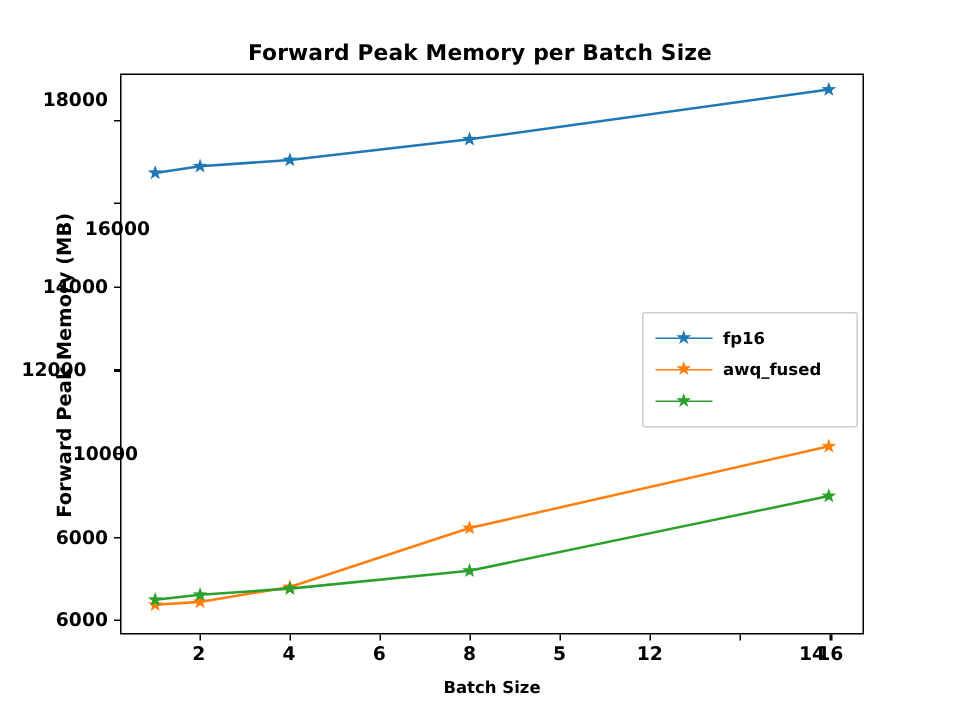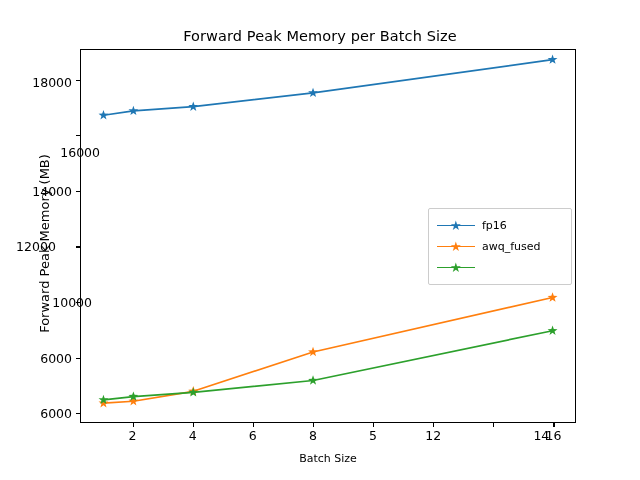--- a/index.html
+++ b/index.html
@@ -11,20 +11,21 @@
     width: 640px;
     height: 480px;
     font-family: "DejaVu Sans", sans-serif;
     overflow: hidden;
   }
   #figure {
     position: relative;
     width: 640px;
     height: 480px;
     background: #ffffff;
+    font-weight: bold;
   }
   #chart-title {
     position: absolute;
     left: 0;
     top: 28px;
     width: 640px;
     text-align: center;
     font-size: 14.5px;
     color: #000000;
     letter-spacing: 0.1px;
@@ -158,21 +159,21 @@
       <div class="ytick-wrap" style="top: 357.654px;">6000</div>
       <div class="ytick-mark" style="top: 357.654px;"></div>
       <div class="ytick-wrap" style="top: 302.041px; margin-left: 20px;">10000</div>
       <div class="ytick-mark" style="top: 302.041px;"></div>
       <div class="ytick-wrap" style="top: 246.428px; text-align: center;">12000</div>
       <div class="ytick-mark" style="top: 246.428px;"></div>
       <div class="ytick-wrap" style="top: 190.814px;">14000</div>
       <div class="ytick-mark" style="top: 190.814px;"></div>
       <div class="ytick-wrap" style="top: 152px; margin-left: 28px;">16000</div>
       <div class="ytick-mark" style="top: 135.201px;"></div>
-      <div class="ytick-wrap" style="top: 82px;">18000</div>
+      <div class="ytick-wrap" style="top: 66px;">18000</div>
       <div class="ytick-mark" style="top: 79.5874px;"></div>
     </div>
   <div id="x-ticks">
       <div class="xtick-wrap" style="left: 132.606px;">2</div>
       <div class="xtick-mark" style="left: 132.606px;"></div>
       <div class="xtick-wrap" style="left: 192.727px;">4</div>
       <div class="xtick-mark" style="left: 192.727px;"></div>
       <div class="xtick-wrap" style="left: 252.848px;">6</div>
       <div class="xtick-mark" style="left: 252.848px;"></div>
       <div class="xtick-wrap" style="left: 312.97px;">8</div>

